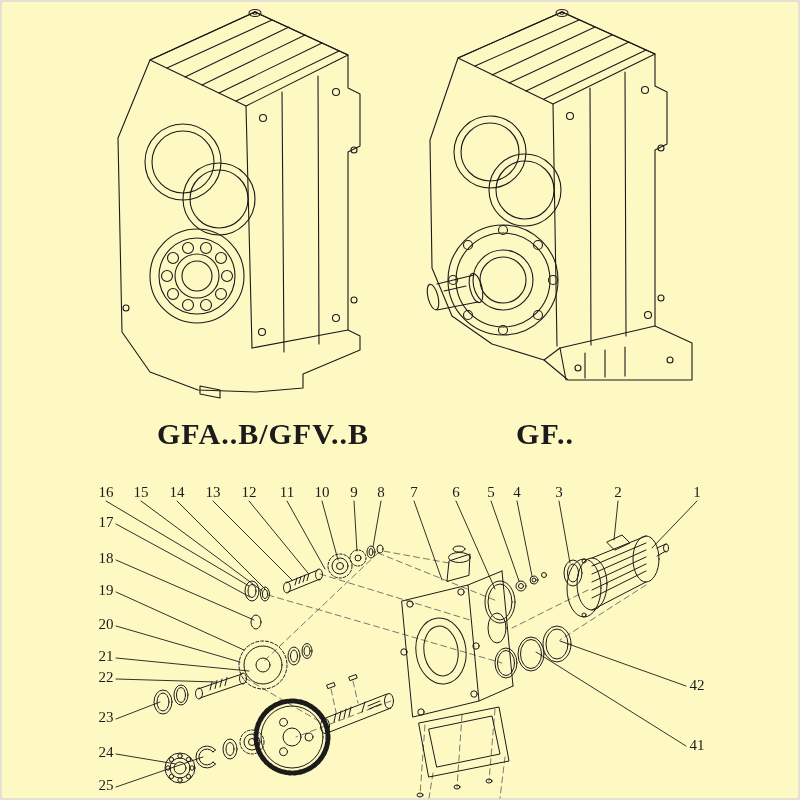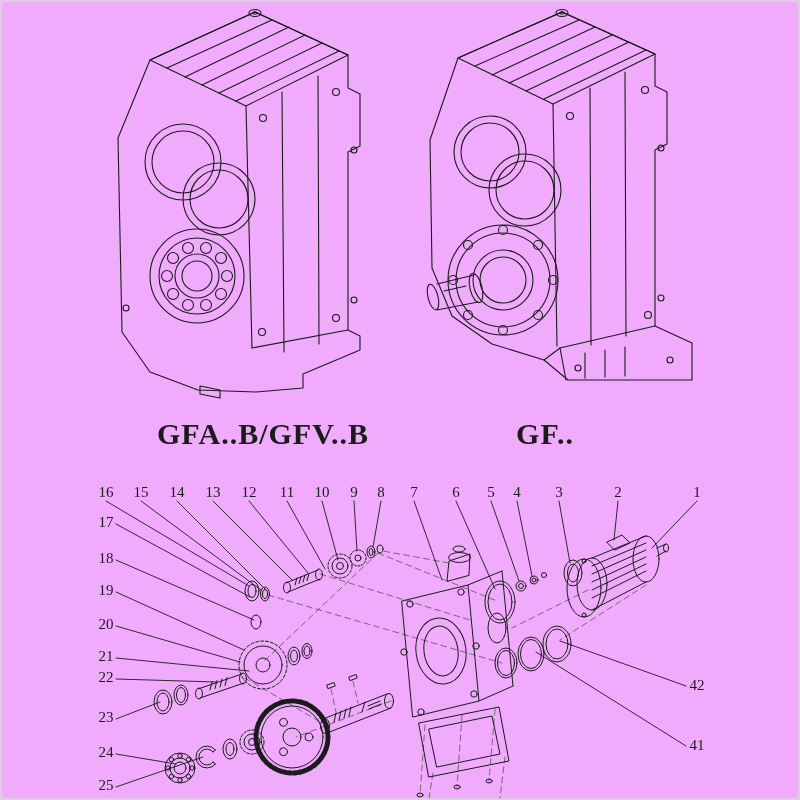--- a/index.html
+++ b/index.html
@@ -1,19 +1,19 @@
 <!DOCTYPE html>
 <html><head>
 <meta charset="utf-8">
 <style>
   html,body{margin:0;padding:0;background:#ffffff;}
   .page{
     position:relative;
     width:800px;height:800px;
-    background:#f0abfc;
+    background:#fef9c3;
     overflow:hidden;
     font-family:"Liberation Serif", serif;
   }
   svg text{font-family:"Liberation Serif", serif;fill:#1b1b1b;}
   svg .callout{font-size:15px;}
   svg .model-label{font-size:30px;font-weight:bold;letter-spacing:1px;}
 </style>
 </head>
 <body>
 

